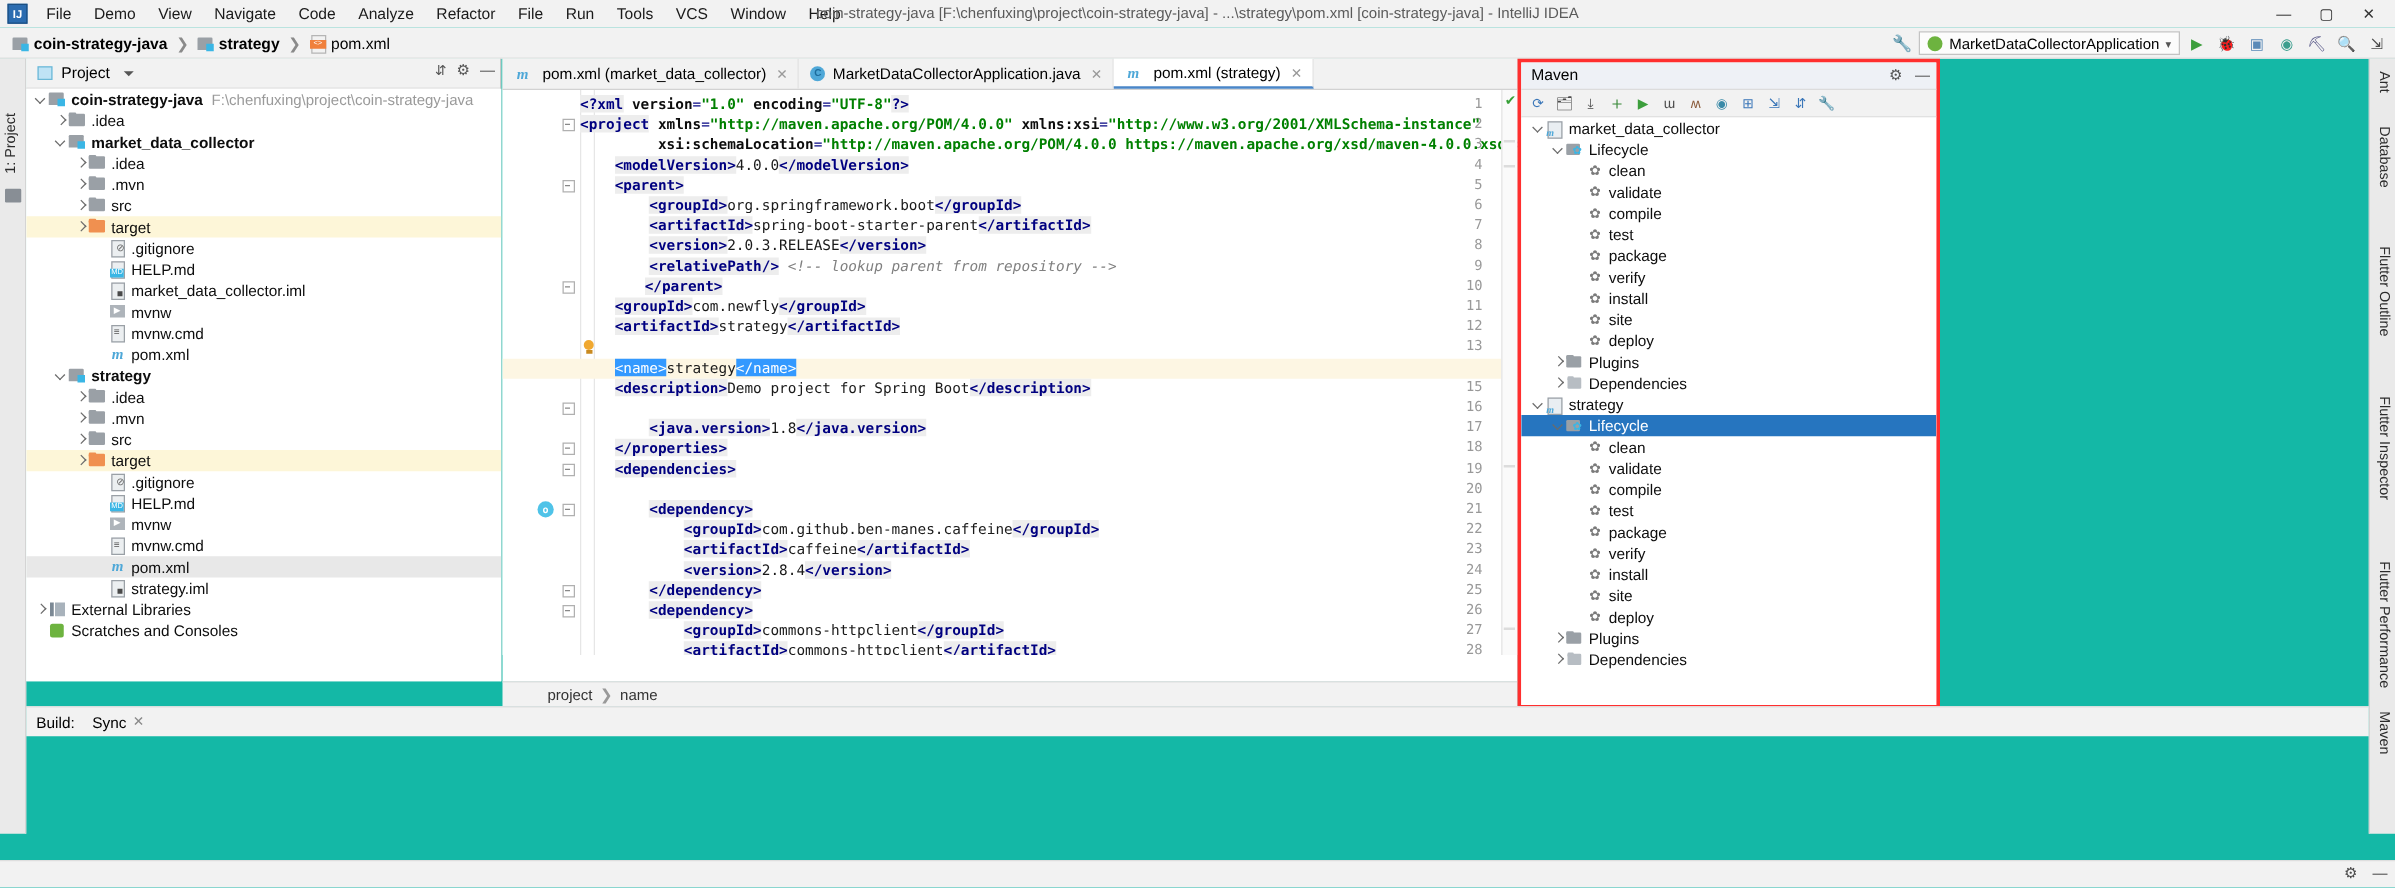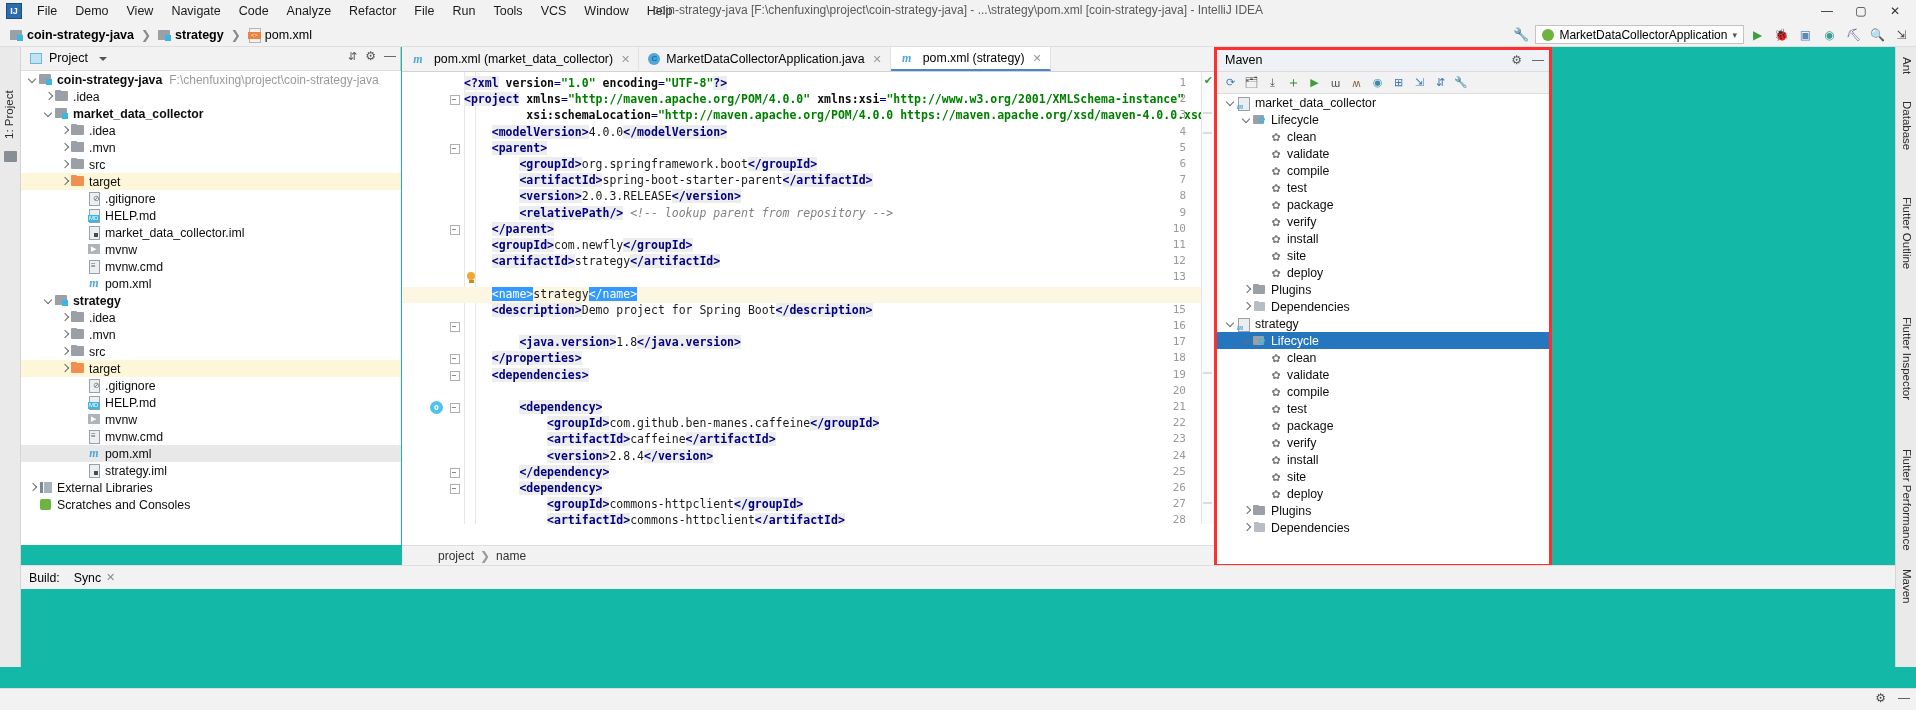--- a/index.html
+++ b/index.html
@@ -445,21 +445,21 @@
         <div class="lnum" style="top: 85px;">6</div>
         <div class="cline" style="top: 85px;"><span class="ctext">        <span class="t-tag">&lt;groupId&gt;</span><span class="t-txt">org.springframework.boot</span><span class="t-tag">&lt;/groupId&gt;</span></span></div>
         <div class="lnum" style="top: 101.2px;">7</div>
         <div class="cline" style="top: 101.2px;"><span class="ctext">        <span class="t-tag">&lt;artifactId&gt;</span><span class="t-txt">spring-boot-starter-parent</span><span class="t-tag">&lt;/artifactId&gt;</span></span></div>
         <div class="lnum" style="top: 117.4px;">8</div>
         <div class="cline" style="top: 117.4px;"><span class="ctext">        <span class="t-tag">&lt;version&gt;</span><span class="t-txt">2.0.3.RELEASE</span><span class="t-tag">&lt;/version&gt;</span></span></div>
         <div class="lnum" style="top: 133.6px;">9</div>
         <div class="cline" style="top: 133.6px;"><span class="ctext">        <span class="t-tag">&lt;relativePath/&gt;</span> <span class="t-com">&lt;!-- lookup parent from repository --&gt;</span></span></div>
         <div class="lnum" style="top: 149.8px;">10</div>
         <div class="fold open" style="top: 152.8px;"></div>
-        <div class="cline" style="top: 149.8px;"><span class="ctext">    <span class="t-tag">&lt;/parent&gt;</span></span></div>
+        <div class="cline" style="top: 149.8px; margin-left: 24px;"><span class="ctext">    <span class="t-tag">&lt;/parent&gt;</span></span></div>
         <div class="lnum" style="top: 166px;">11</div>
         <div class="cline" style="top: 166px;"><span class="ctext">    <span class="t-tag">&lt;groupId&gt;</span><span class="t-txt">com.newfly</span><span class="t-tag">&lt;/groupId&gt;</span></span></div>
         <div class="lnum" style="top: 182.2px;">12</div>
         <div class="cline" style="top: 182.2px;"><span class="ctext">    <span class="t-tag">&lt;artifactId&gt;</span><span class="t-txt">strategy</span><span class="t-tag">&lt;/artifactId&gt;</span></span></div>
         <div class="lnum" style="top: 198.4px;">13</div>
         <div class="bulb" style="top: 200.4px; left: 64px;"></div>
         <div class="lnum" style="top: 214.6px;">14</div>
         <div class="cline hl" style="top: 214.6px;"><span class="ctext">    <span class="t-sel">&lt;name&gt;</span><span class="t-txt">strategy</span><span class="t-sel">&lt;/name&gt;</span></span></div>
         <div class="lnum" style="top: 230.8px;">15</div>
         <div class="cline" style="top: 230.8px;"><span class="ctext">    <span class="t-tag">&lt;description&gt;</span><span class="t-txt">Demo project for Spring Boot</span><span class="t-tag">&lt;/description&gt;</span></span></div>

